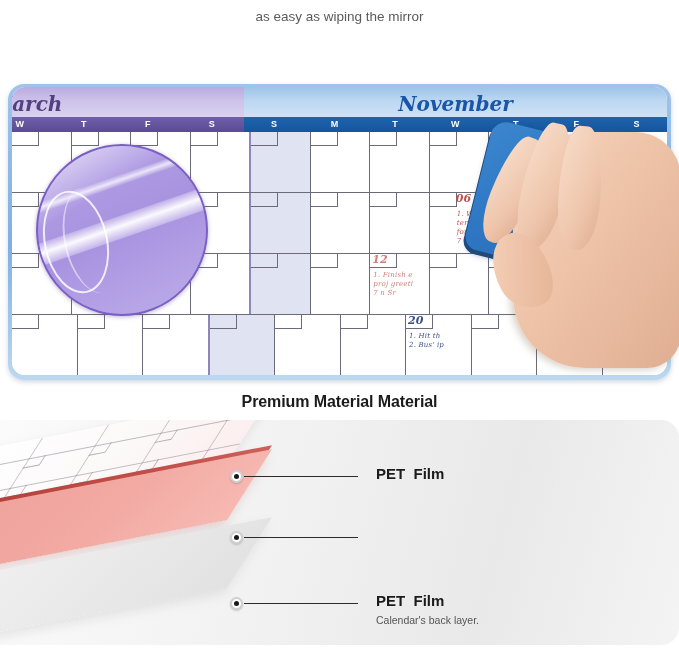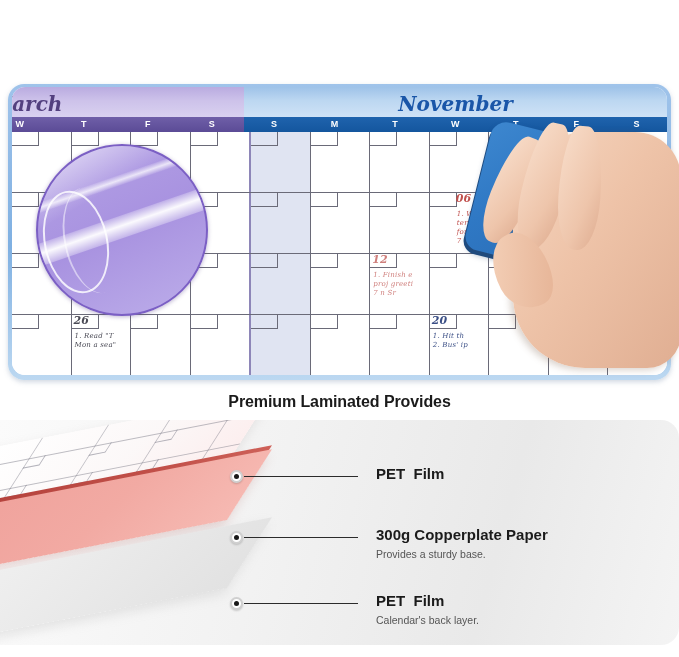--- a/index.html
+++ b/index.html
@@ -338,20 +338,21 @@
     font-size: 10.5px;
     color: #555555;
     line-height: 16px;
     margin-top: 1px;
   }
 </style>
 </head>
 <body>
 
 <div class="header">
+  <div class="header-sub">as easy as wiping the mirror</div>
 </div>
 
 <div class="calendar-wrap">
   <div class="calendar-frame">
     <div class="calendar-inner">
 
       <div class="month-bars">
         <div class="month-bar-march">
           <span class="month-name month-name-march">March</span>
         </div>
@@ -494,26 +495,20 @@
             </div>
           <div class="cell">
               <div class="date-box"></div>
             </div>
         </div>
 
         <div class="grid-row">
           <div class="cell first">
               <div class="date-box"></div>
             </div>
-          <div class="cell">
-            <div class="date-box"></div>
-            <span class="date-num ink-dark">26</span>
-            <span class="note ink-dark">1. Read "T
-Mon a       sea"</span>
-          </div>
           <div class="cell">
               <div class="date-box"></div>
             </div>
           <div class="cell">
               <div class="date-box"></div>
             </div>
           <div class="cell sunday seam">
               <div class="date-box"></div>
             </div>
           <div class="cell">
@@ -554,21 +549,21 @@
 <div class="hand-group">
   <div class="eraser-edge"></div>
   <div class="eraser"></div>
   <div class="palm"></div>
   <div class="finger f1"></div>
   <div class="finger f2"></div>
   <div class="finger f3"></div>
   <div class="thumb"></div>
 </div>
 
-<div class="material-title">Premium Laminated Provides</div>
+<div class="material-title">Premium Material Material</div>
 
 <div class="material-panel">
 
   <div class="layer-stack">
     <div class="layer layer-top">
       <div class="grid-lines">
         <div class="gl-h" style="top:18px"></div>
         <div class="gl-h" style="top:44px"></div>
         <div class="gl-h" style="top:70px"></div>
         <div class="gl-v" style="left:52px"></div>
@@ -591,24 +586,20 @@
   <div class="callouts">
 
     <div class="callout-dot" style="left:230px; top:50px;"></div>
     <div class="callout-line" style="left:244px; top:56px; width:114px;"></div>
     <div class="callout-text" style="left:376px; top:44px;">
       <div class="callout-title">PET  Film</div>
     </div>
 
     <div class="callout-dot" style="left:230px; top:111px;"></div>
     <div class="callout-line" style="left:244px; top:117px; width:114px;"></div>
-    <div class="callout-text" style="left:376px; top:105px;">
-      <div class="callout-title">300g Copperplate Paper</div>
-      <div class="callout-desc">Provides a sturdy base.</div>
-    </div>
 
     <div class="callout-dot" style="left:230px; top:177px;"></div>
     <div class="callout-line" style="left:244px; top:183px; width:114px;"></div>
     <div class="callout-text" style="left:376px; top:171px;">
       <div class="callout-title">PET  Film</div>
       <div class="callout-desc">Calendar's back layer.</div>
     </div>
 
   </div>
 </div>

